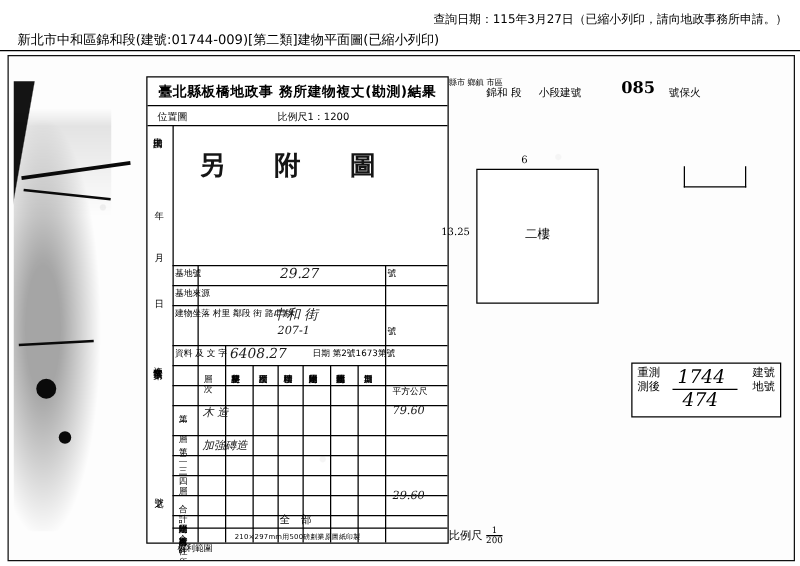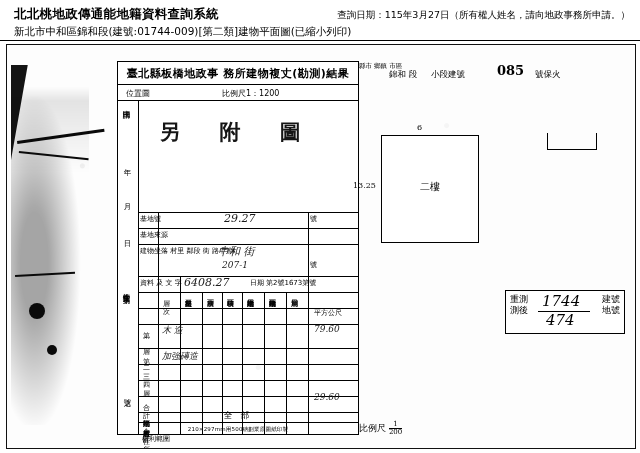--- a/index.html
+++ b/index.html
@@ -323,22 +323,21 @@
     height: 16px;
     border: 1px solid #000;
     border-top: none;
   }
 </style>
 </head>
 <body>
 
 <div id="page">
 
-  <div class="hdr-title">北北桃地政傳通能地籍資料查詢系統</div>
-  <div class="hdr-query">查詢日期：115年3月27日（所有權人姓名，請向地政事務所申請。）</div>
+  <div class="hdr-query">查詢日期：115年3月27日（已縮小列印，請向地政事務所申請。）</div>
   <div class="hdr-sub">新北市中和區錦和段(建號:01744-009)[第二類]建物平面圖(已縮小列印)</div>
   <div class="hdr-rule"></div>
 
   <div id="scan">
 
     <div class="smudge"></div>
     <div class="smudge-streak" style="left:10px; top:96px; width:88px; height:3px; transform:rotate(-8deg);"></div>
     <div class="smudge-streak" style="left:12px; top:106px; width:70px; height:2px; transform:rotate(6deg);"></div>
     <div class="smudge-streak" style="left:8px; top:230px; width:60px; height:2px; transform:rotate(-3deg);"></div>
     <div class="smudge-streak" style="left:22px; top:258px; width:16px; height:16px; border-radius:50%;"></div>

